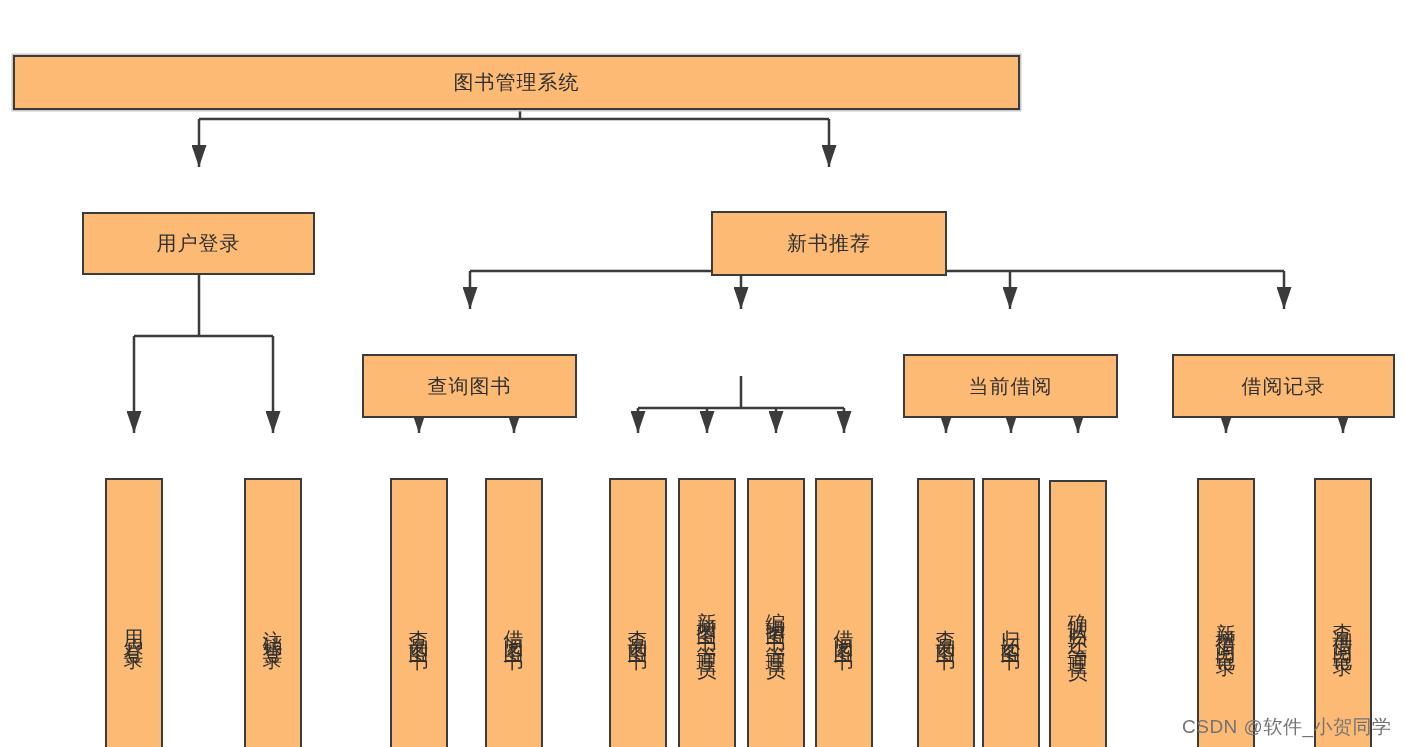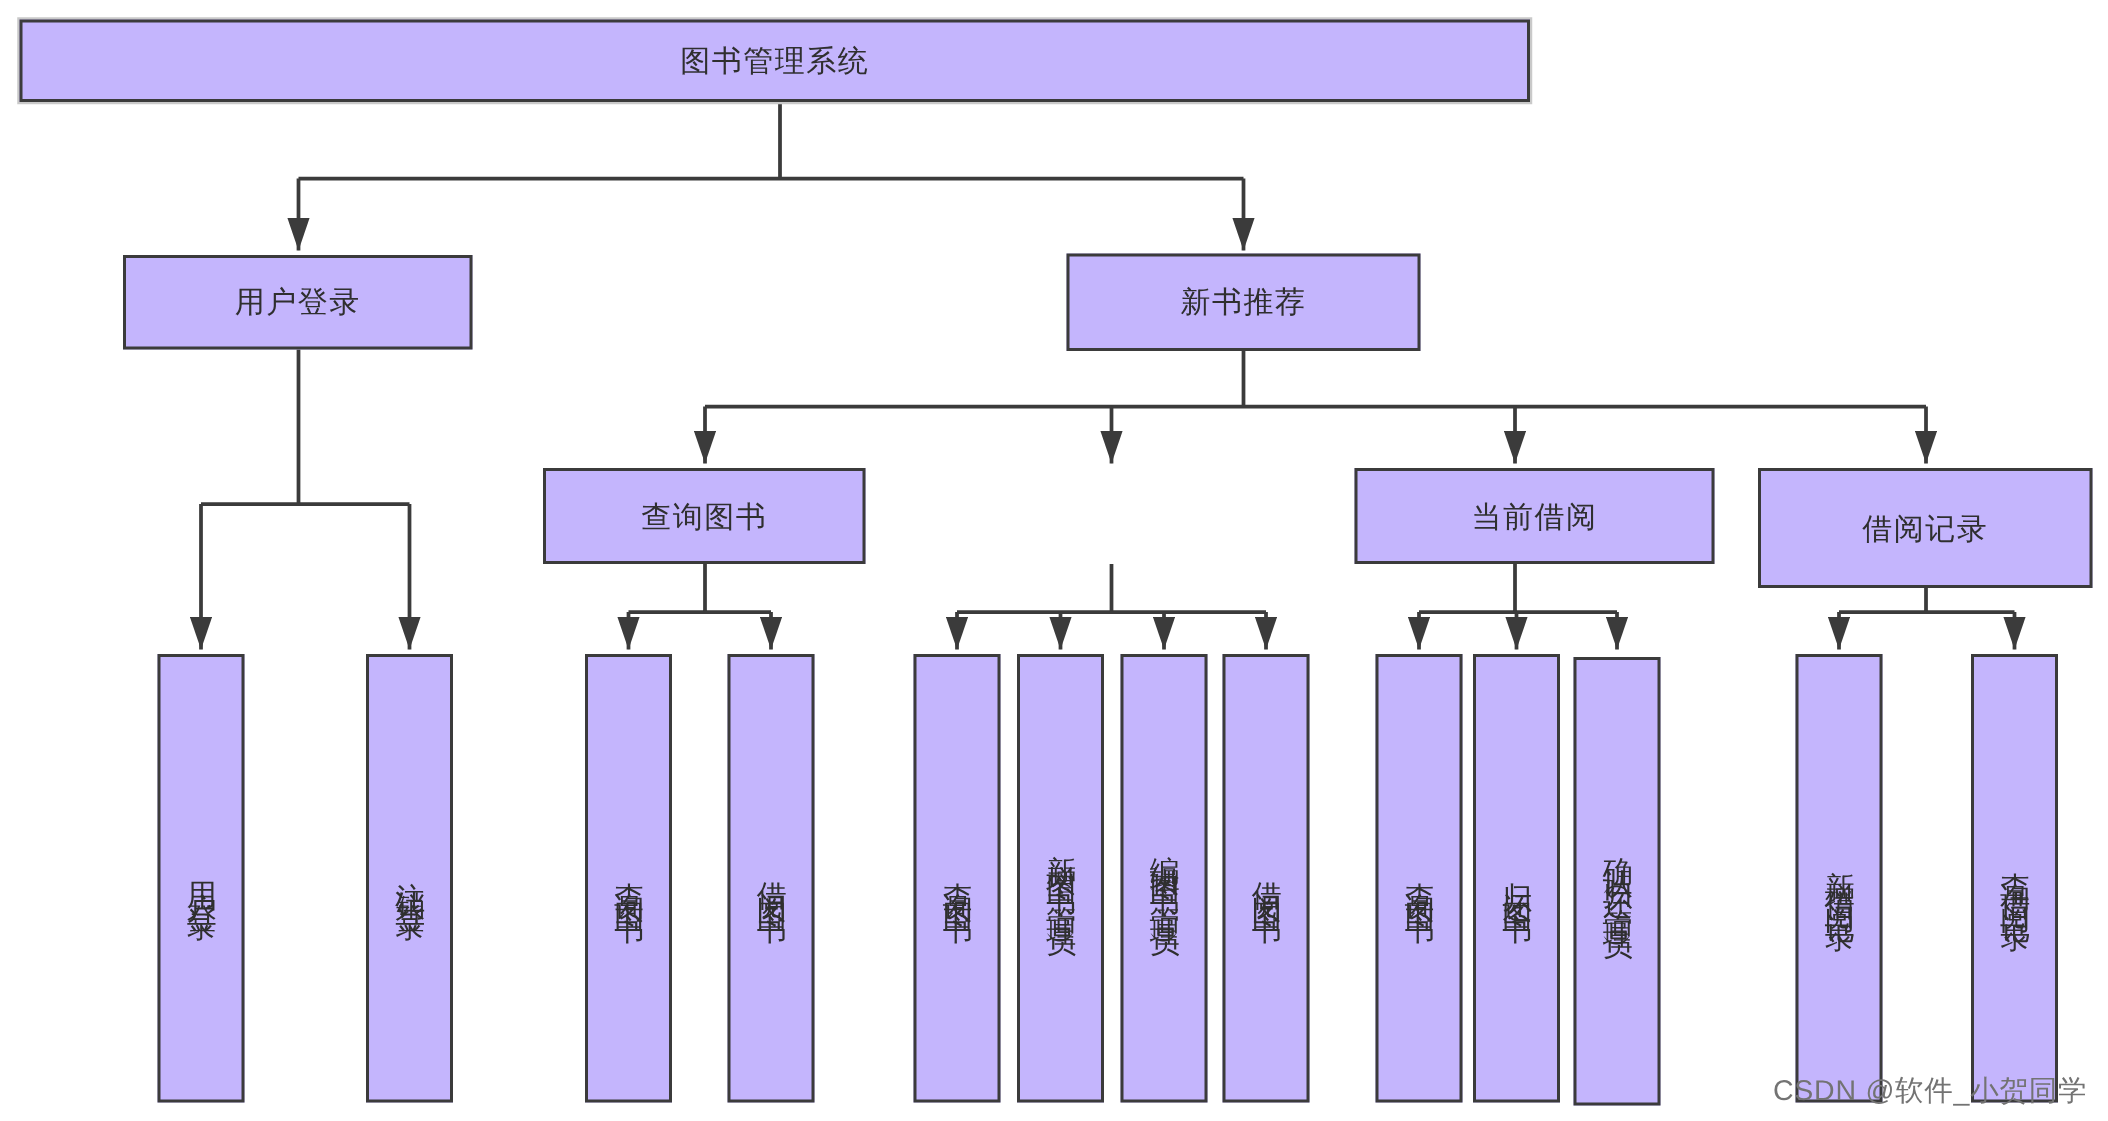--- a/index.html
+++ b/index.html
@@ -14,24 +14,25 @@
   }
   .wires {
     position: absolute;
     left: 0; top: 0;
     width: 1405px; height: 747px;
   }
   .node {
     position: absolute;
     box-sizing: border-box;
     border: 2.5px solid #3b3b3b;
-    background: #c4b5fd;
+    background: #fdba74;
     display: flex;
     align-items: center;
     justify-content: center;
+    margin-top: 42px;
   }
   .hbox { font-size: 20px; letter-spacing: 1px; }
   .hbox span { white-space: nowrap; }
   .vbox span {
     writing-mode: vertical-rl;
     font-size: 20px;
     letter-spacing: 7px;
     line-height: 1.1;
     white-space: nowrap;
   }
@@ -97,24 +98,24 @@
   <div class="node hbox" style="left:82px;top:170px;width:233px;height:63px;">
     <span>用户登录</span>
   </div>
   <div class="node hbox" style="left:711px;top:169px;width:236px;height:65px;">
     <span>新书推荐</span>
   </div>
 
   <div class="node hbox" style="left:362px;top:312px;width:215px;height:64px;">
     <span>查询图书</span>
   </div>
-  <div class="node hbox" style="left:903px;top:312px;width:240px;height:64px;">
+  <div class="node hbox" style="left:903px;top:312px;width:215px;height:64px;">
     <span>当前借阅</span>
   </div>
-  <div class="node hbox" style="left:1172px;top:312px;width:223px;height:80px;">
+  <div class="node hbox" style="left:1172px;top:312px;width:223px;height:64px;">
     <span>借阅记录</span>
   </div>
 
   <div class="node vbox" style="left:105px;top:436px;width:58px;height:299px;">
     <span>用户登录</span>
   </div>
   <div class="node vbox" style="left:244px;top:436px;width:58px;height:299px;">
     <span>注销登录</span>
   </div>
 

